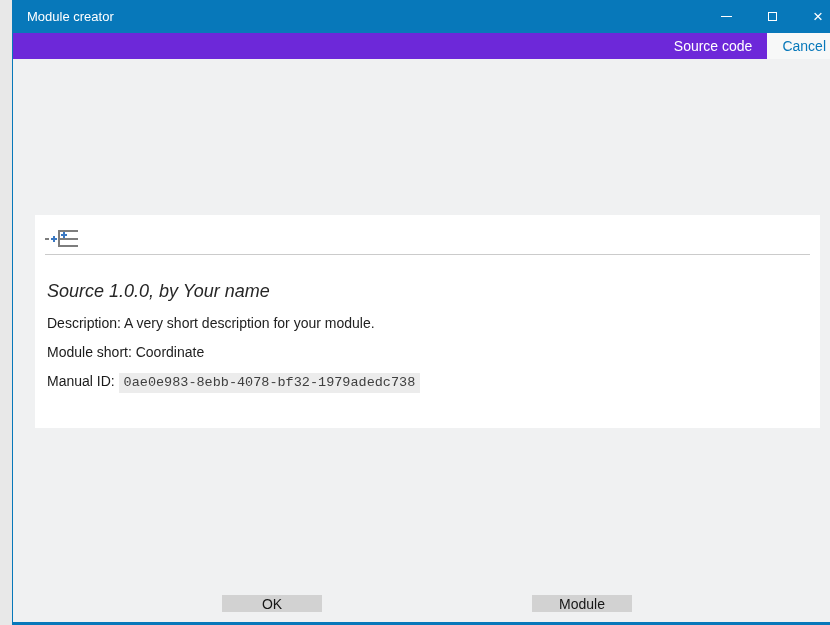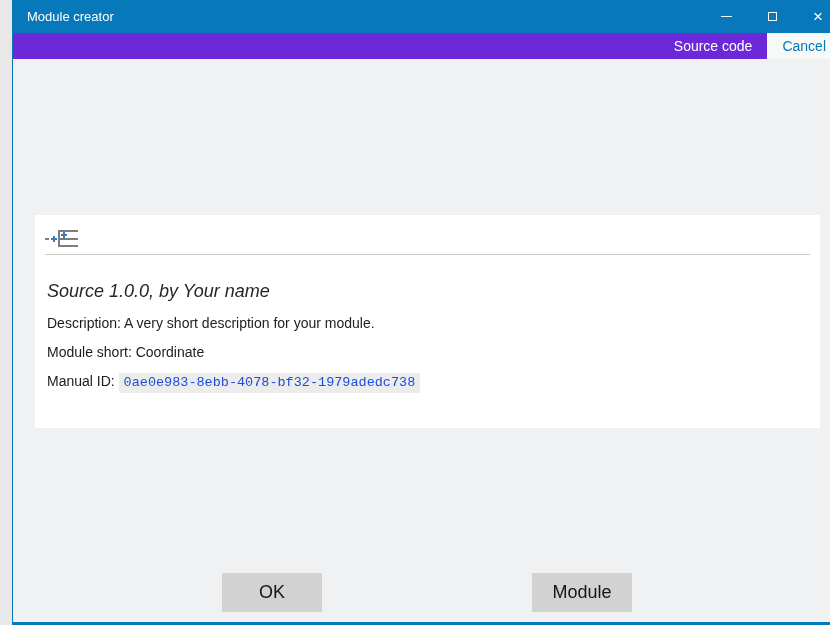--- a/index.html
+++ b/index.html
@@ -102,37 +102,37 @@
     color: #222222;
     margin: 13px 12px 0 12px;
     white-space: nowrap;
   }
   .field-line .field-label { font-weight: 400; color: #1a1a1a; }
   .field-line code {
     font-family: "Liberation Mono", "DejaVu Sans Mono", monospace;
     font-size: 13.5px;
     background: #ececec;
     padding: 2px 5px 3px 5px;
-    color: #1d4ed8;
+    color: #404040;
   }
 
   
   .button-row {
     position: absolute;
     left: 0; right: 0; bottom: 10px;
     display: flex;
     justify-content: center;
     gap: 210px;
   }
   .dlg-btn {
-    width: 100px; height: 39px;
+    width: 100px; height: 17px;
     background: #d2d2d2;
     border: none;
     font-family: "Liberation Sans", sans-serif;
-    font-size: 18px;
+    font-size: 14px;
     color: #161616;
     display: flex; align-items: center; justify-content: center;
     cursor: default;
   }
 </style>
 </head>
 <body>
 
 <div class="window">
 

